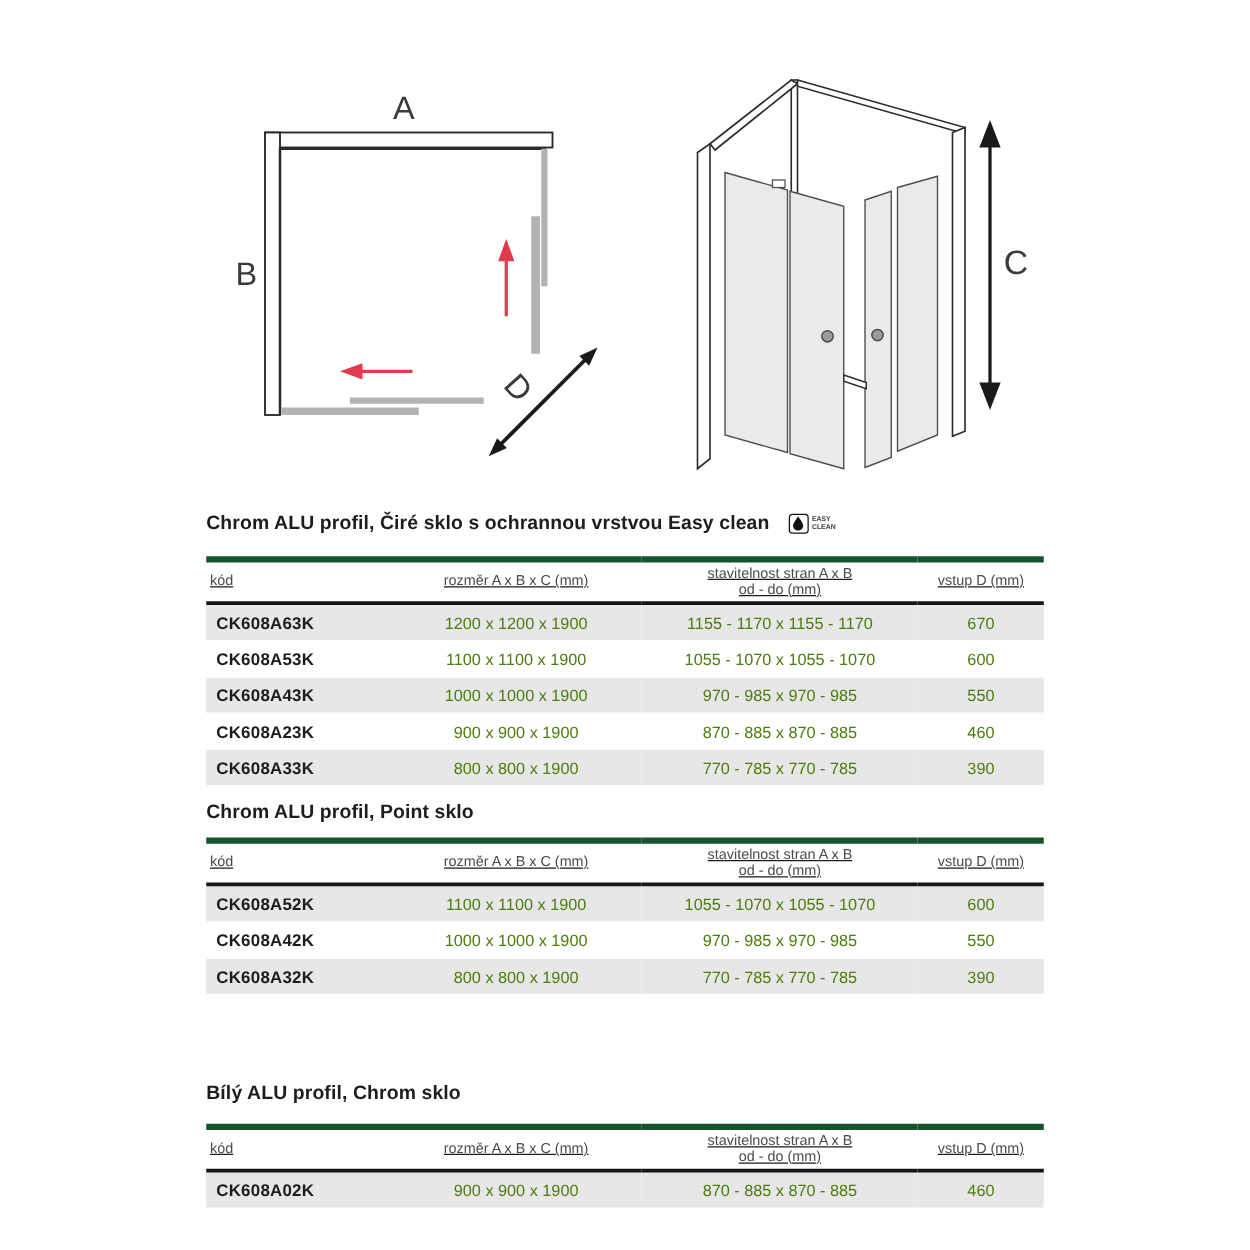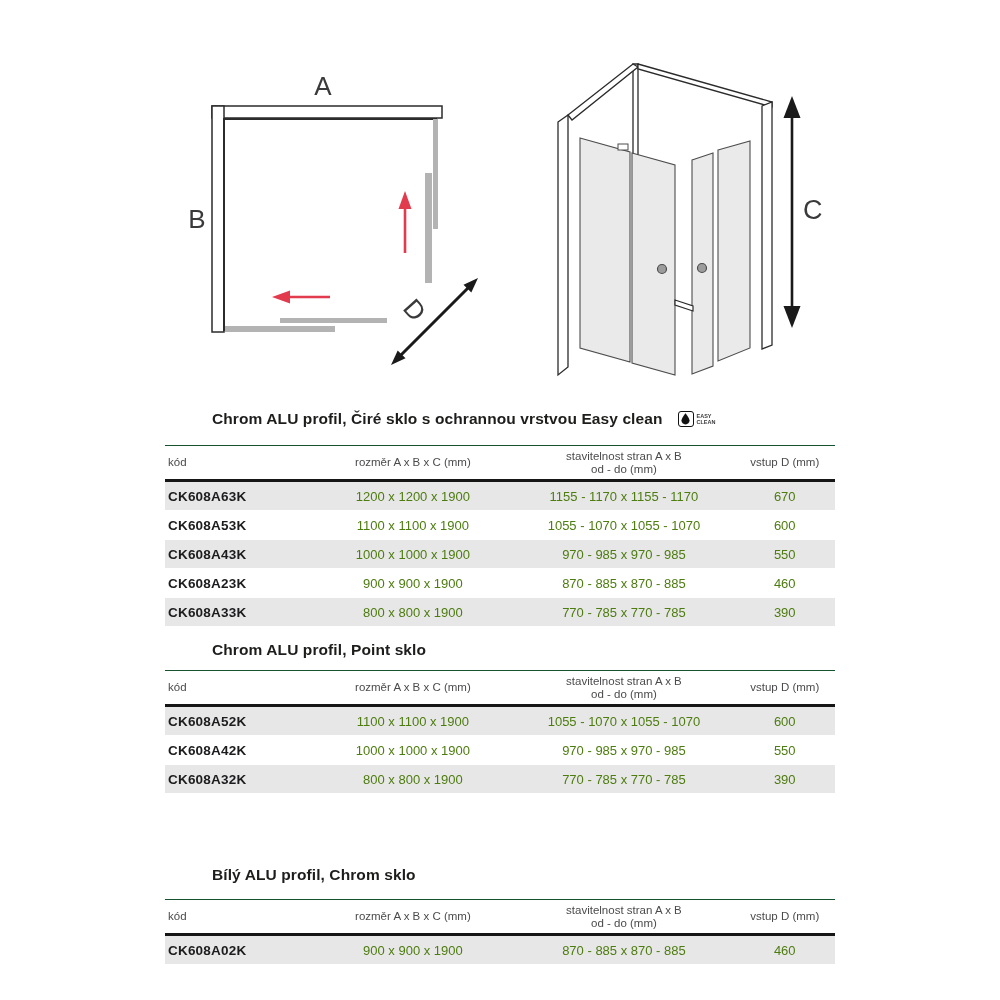--- a/index.html
+++ b/index.html
@@ -4,48 +4,48 @@
 <style>
   html,body{margin:0;padding:0;background:#fff;}
   #page{
     position:relative;width:1000px;height:1000px;background:#fff;overflow:hidden;
     font-family:"Liberation Sans",sans-serif;color:#1d1d1b;
   }
   .abs{position:absolute;}
   
   .sec-title{
     position:absolute;left:165px;width:670px;display:flex;align-items:center;gap:15px;
-    font-size:15.5px;font-weight:bold;color:#1d1d1b;letter-spacing:.1px;margin-left:47px;
+    font-size:15.5px;font-weight:bold;color:#1d1d1b;letter-spacing:.1px;
   }
   
   .ec-badge{display:inline-flex;align-items:center;gap:3px;}
   .ec-box{
     width:16px;height:16px;border:1.7px solid #111;border-radius:3px;
     display:flex;align-items:center;justify-content:center;box-sizing:border-box;
   }
   .ec-text{display:flex;flex-direction:column;justify-content:center;
     font-size:5.5px;line-height:6px;font-weight:bold;color:#3a3a3c;letter-spacing:0;}
   
   table.spec{
     position:absolute;left:165px;width:670px;border-collapse:collapse;table-layout:fixed;
   }
-  table.spec thead tr{border-top:1px solid #14532d;border-bottom:3px solid #161616;}
+  table.spec thead tr{border-top:5px solid #14532d;border-bottom:3px solid #161616;text-decoration:underline;}
   table.spec th{
     font-weight:normal;font-size:11.5px;color:#4b4b4d;height:35px;box-sizing:border-box;
     padding:2px 2px;text-align:center;vertical-align:middle;line-height:13px;
   }
   table.spec th.h-code{text-align:left;padding-left:3px;}
   table.spec tbody tr{background:#fff;}
   table.spec tbody tr:nth-child(odd){background:#e7e7e7;}
   table.spec td{
     height:28px;box-sizing:content-box;border-bottom:1px solid #fff;
     font-size:13px;color:#4d7c0f;text-align:center;vertical-align:middle;padding:0 2px;
   }
   table.spec td.code{
-    text-align:left;font-weight:bold;color:#1c1c1e;font-size:13.5px;padding-left:3px;letter-spacing:.2px;
+    text-align:left;font-weight:bold;color:#1c1c1e;font-size:13.5px;padding-left:8px;letter-spacing:.2px;
   }
   svg text{font-family:"Liberation Sans",sans-serif;}
 </style>
 </head>
 <body>
 
 <div id="page">
 
   <svg class="abs" style="left:175px;top:60px;" width="320" height="330" viewBox="0 0 320 330">
     <g>

